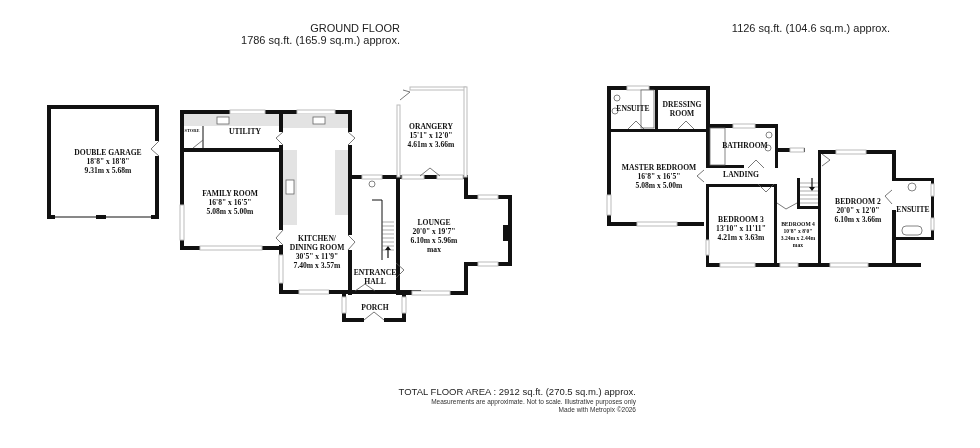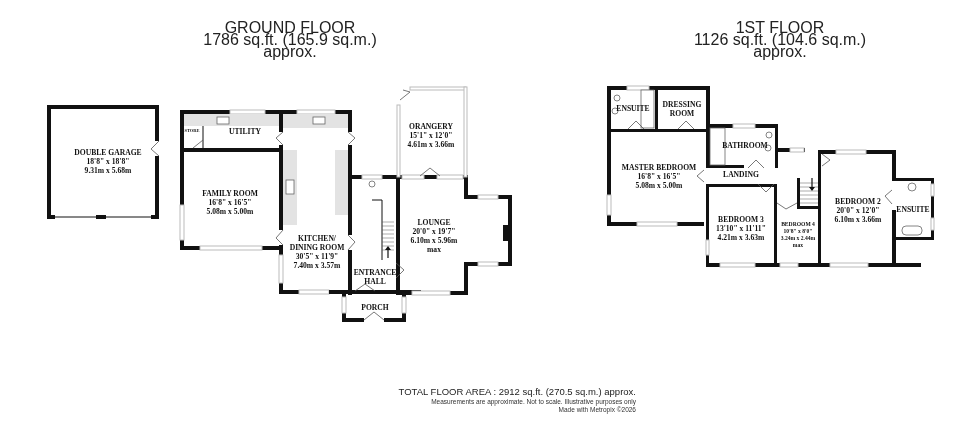--- a/index.html
+++ b/index.html
@@ -1,18 +1,18 @@
 <!DOCTYPE html>
 <html><head>
 <meta charset="utf-8">
 <style>
   html, body { margin: 0; padding: 0; background: #ffffff; }
   body { width: 980px; height: 448px; position: relative; overflow: hidden;
          font-family: "Liberation Sans", sans-serif; color: #111; }
-  .floor-head { position: absolute; text-align: center; font-size: 16px; line-height: 12px; color: #222; }
+  .floor-head { position: absolute; text-align: right; font-size: 11px; line-height: 12px; color: #222; }
   .floor-head .t { display: block; }
   #gf-head { left: 180px; top: 22px; width: 220px; }
   #ff-head { left: 670px; top: 22px; width: 220px; }
   svg.plan { position: absolute; left: 0; top: 0; }
   .wall { fill: #111; }
   .win { fill: #fff; stroke: #bbb; stroke-width: 1; }
   .thin { stroke: #111; stroke-width: 1; fill: none; }
   .door { stroke: #555; stroke-width: 0.8; fill: none; }
   .unit { fill: #e3e3e3; }
   .fix { fill: #fff; stroke: #666; stroke-width: 0.8; }
@@ -25,21 +25,20 @@
   #footer .note { font-size: 6.5px; color: #333; display: block; line-height: 8px; }
 </style>
 </head>
 <body>
 
 <div id="gf-head" class="floor-head">
   <span class="t">GROUND FLOOR</span>
   <span class="t">1786 sq.ft. (165.9 sq.m.) approx.</span>
 </div>
 <div id="ff-head" class="floor-head">
-  <span class="t">1ST FLOOR</span>
   <span class="t">1126 sq.ft. (104.6 sq.m.) approx.</span>
 </div>
 
 <svg class="plan" width="980" height="448" viewBox="0 0 980 448">
 
   <g>
     <rect class="wall" x="47" y="105" width="112" height="4"></rect>
     <rect class="wall" x="47" y="105" width="4" height="114"></rect>
     <rect class="wall" x="155" y="105" width="4" height="36"></rect>
     <rect class="wall" x="155" y="156" width="4" height="63"></rect>

